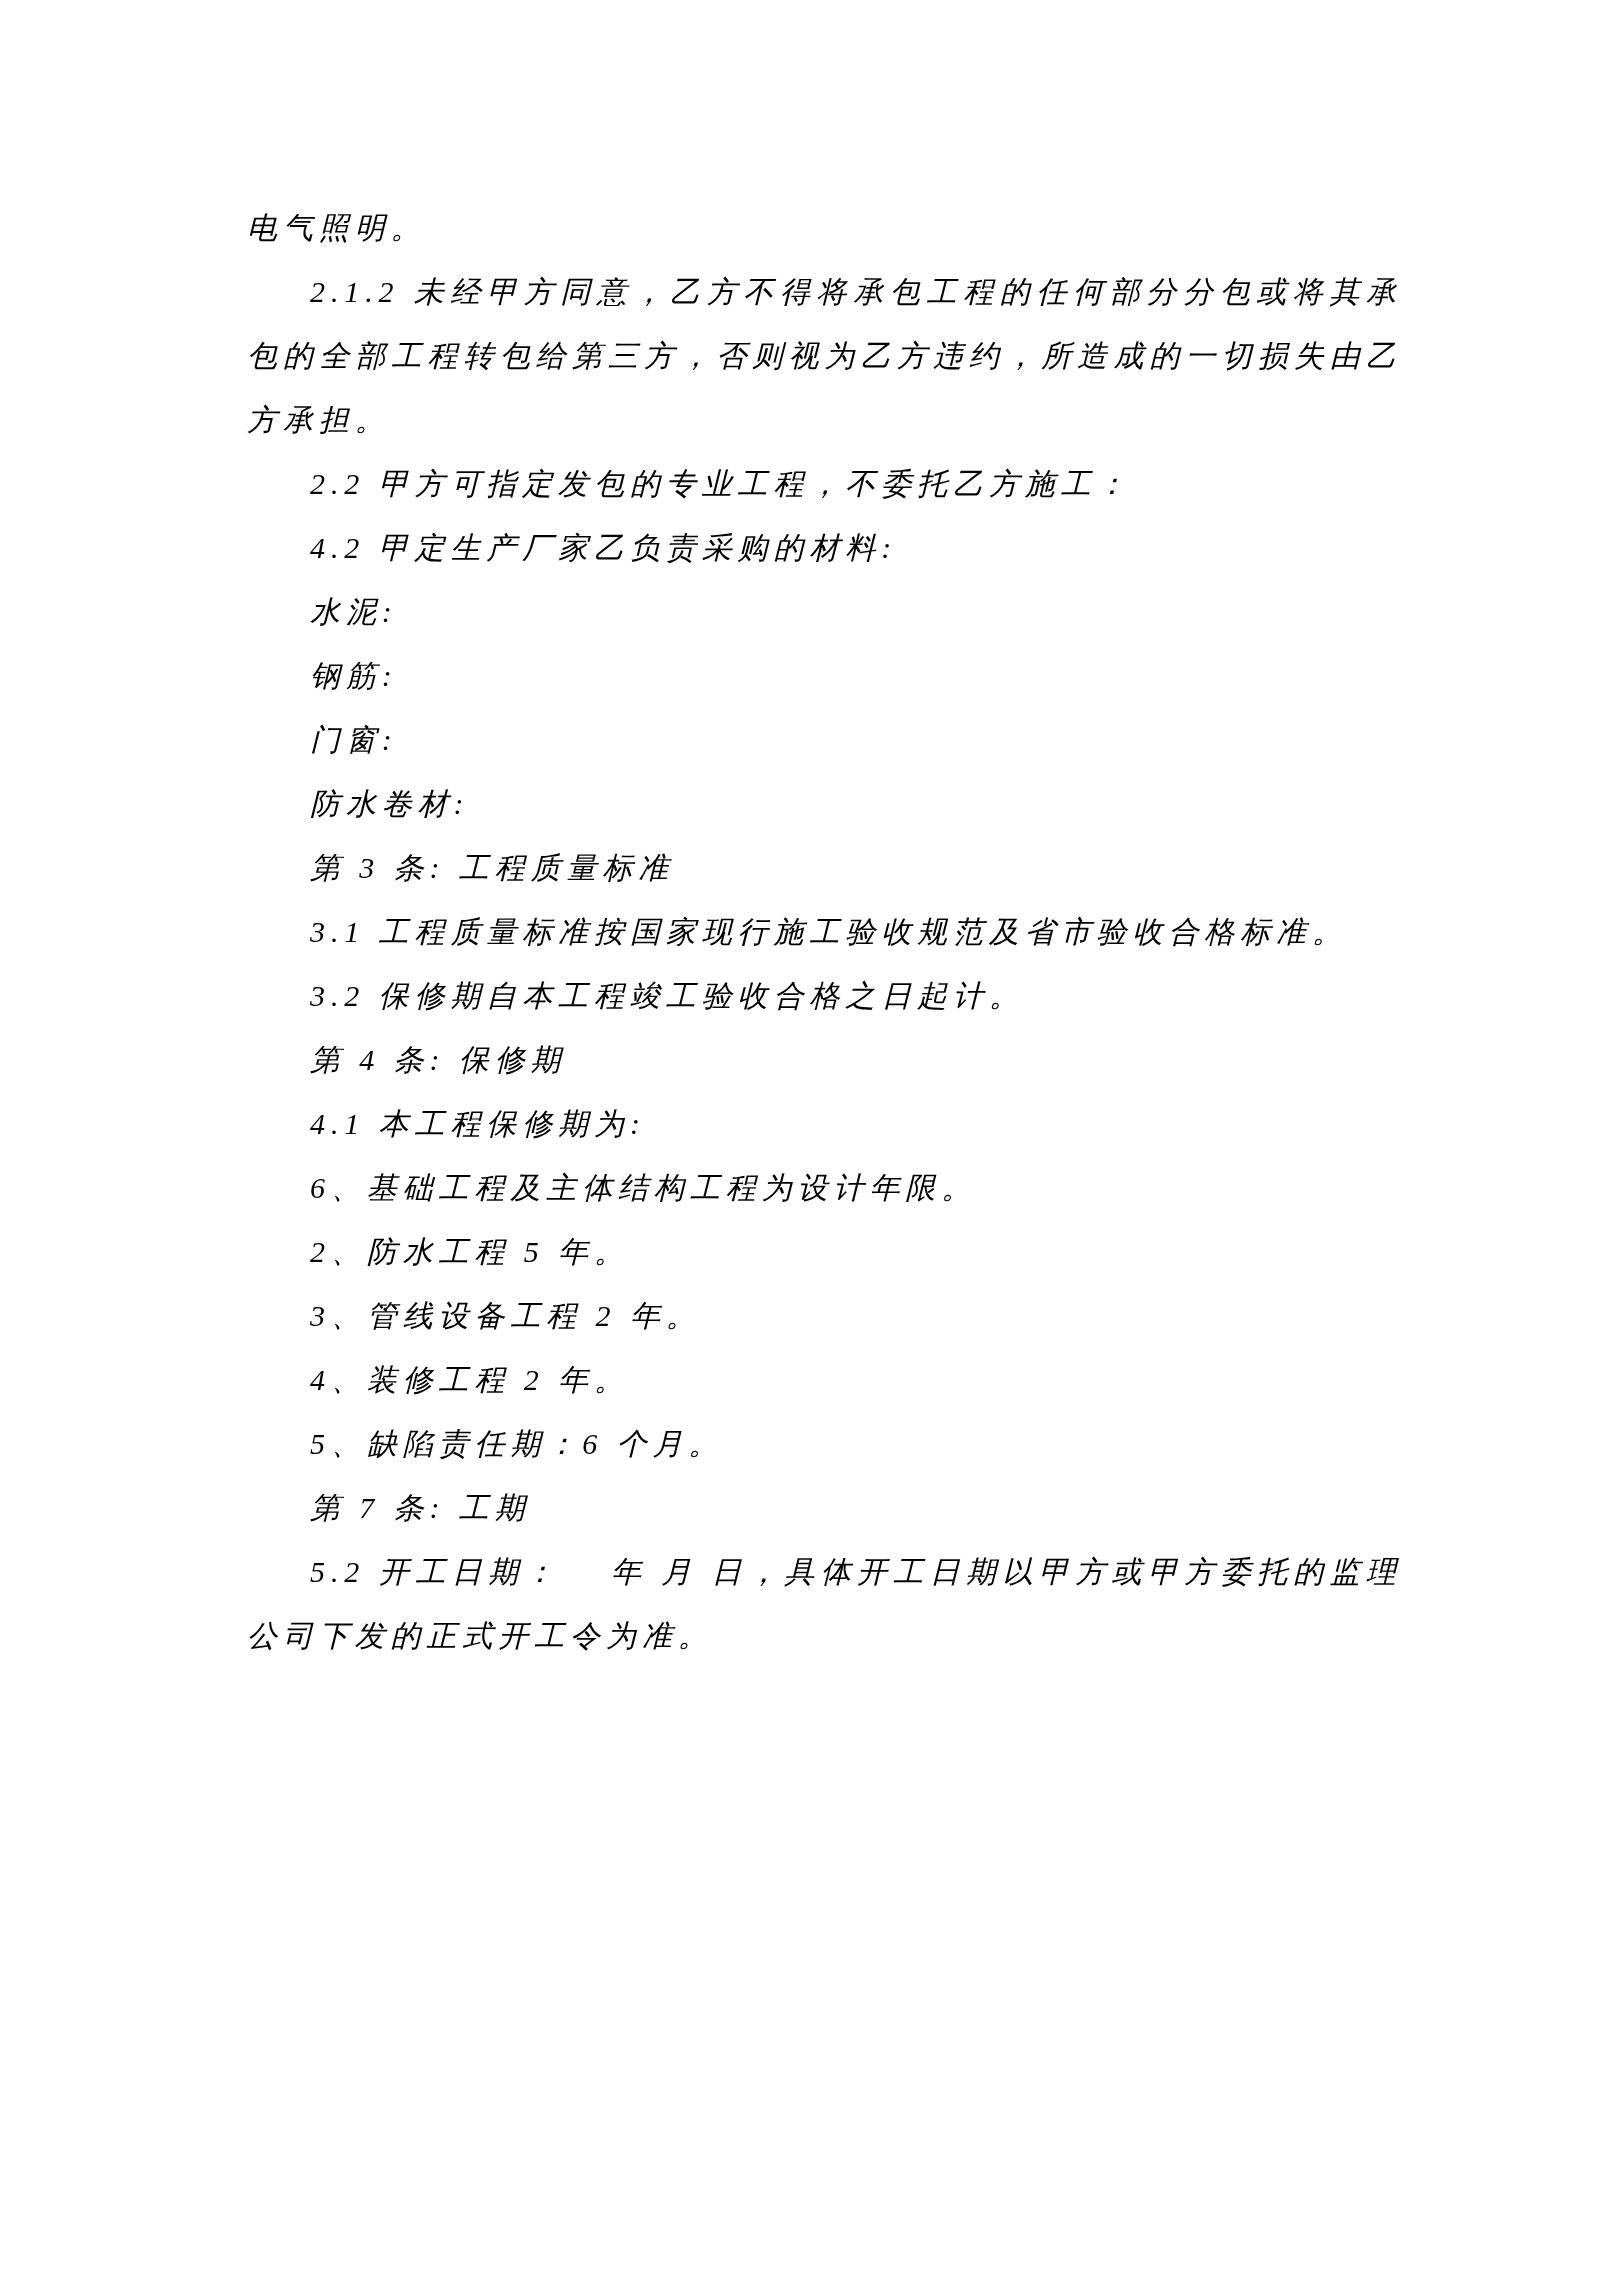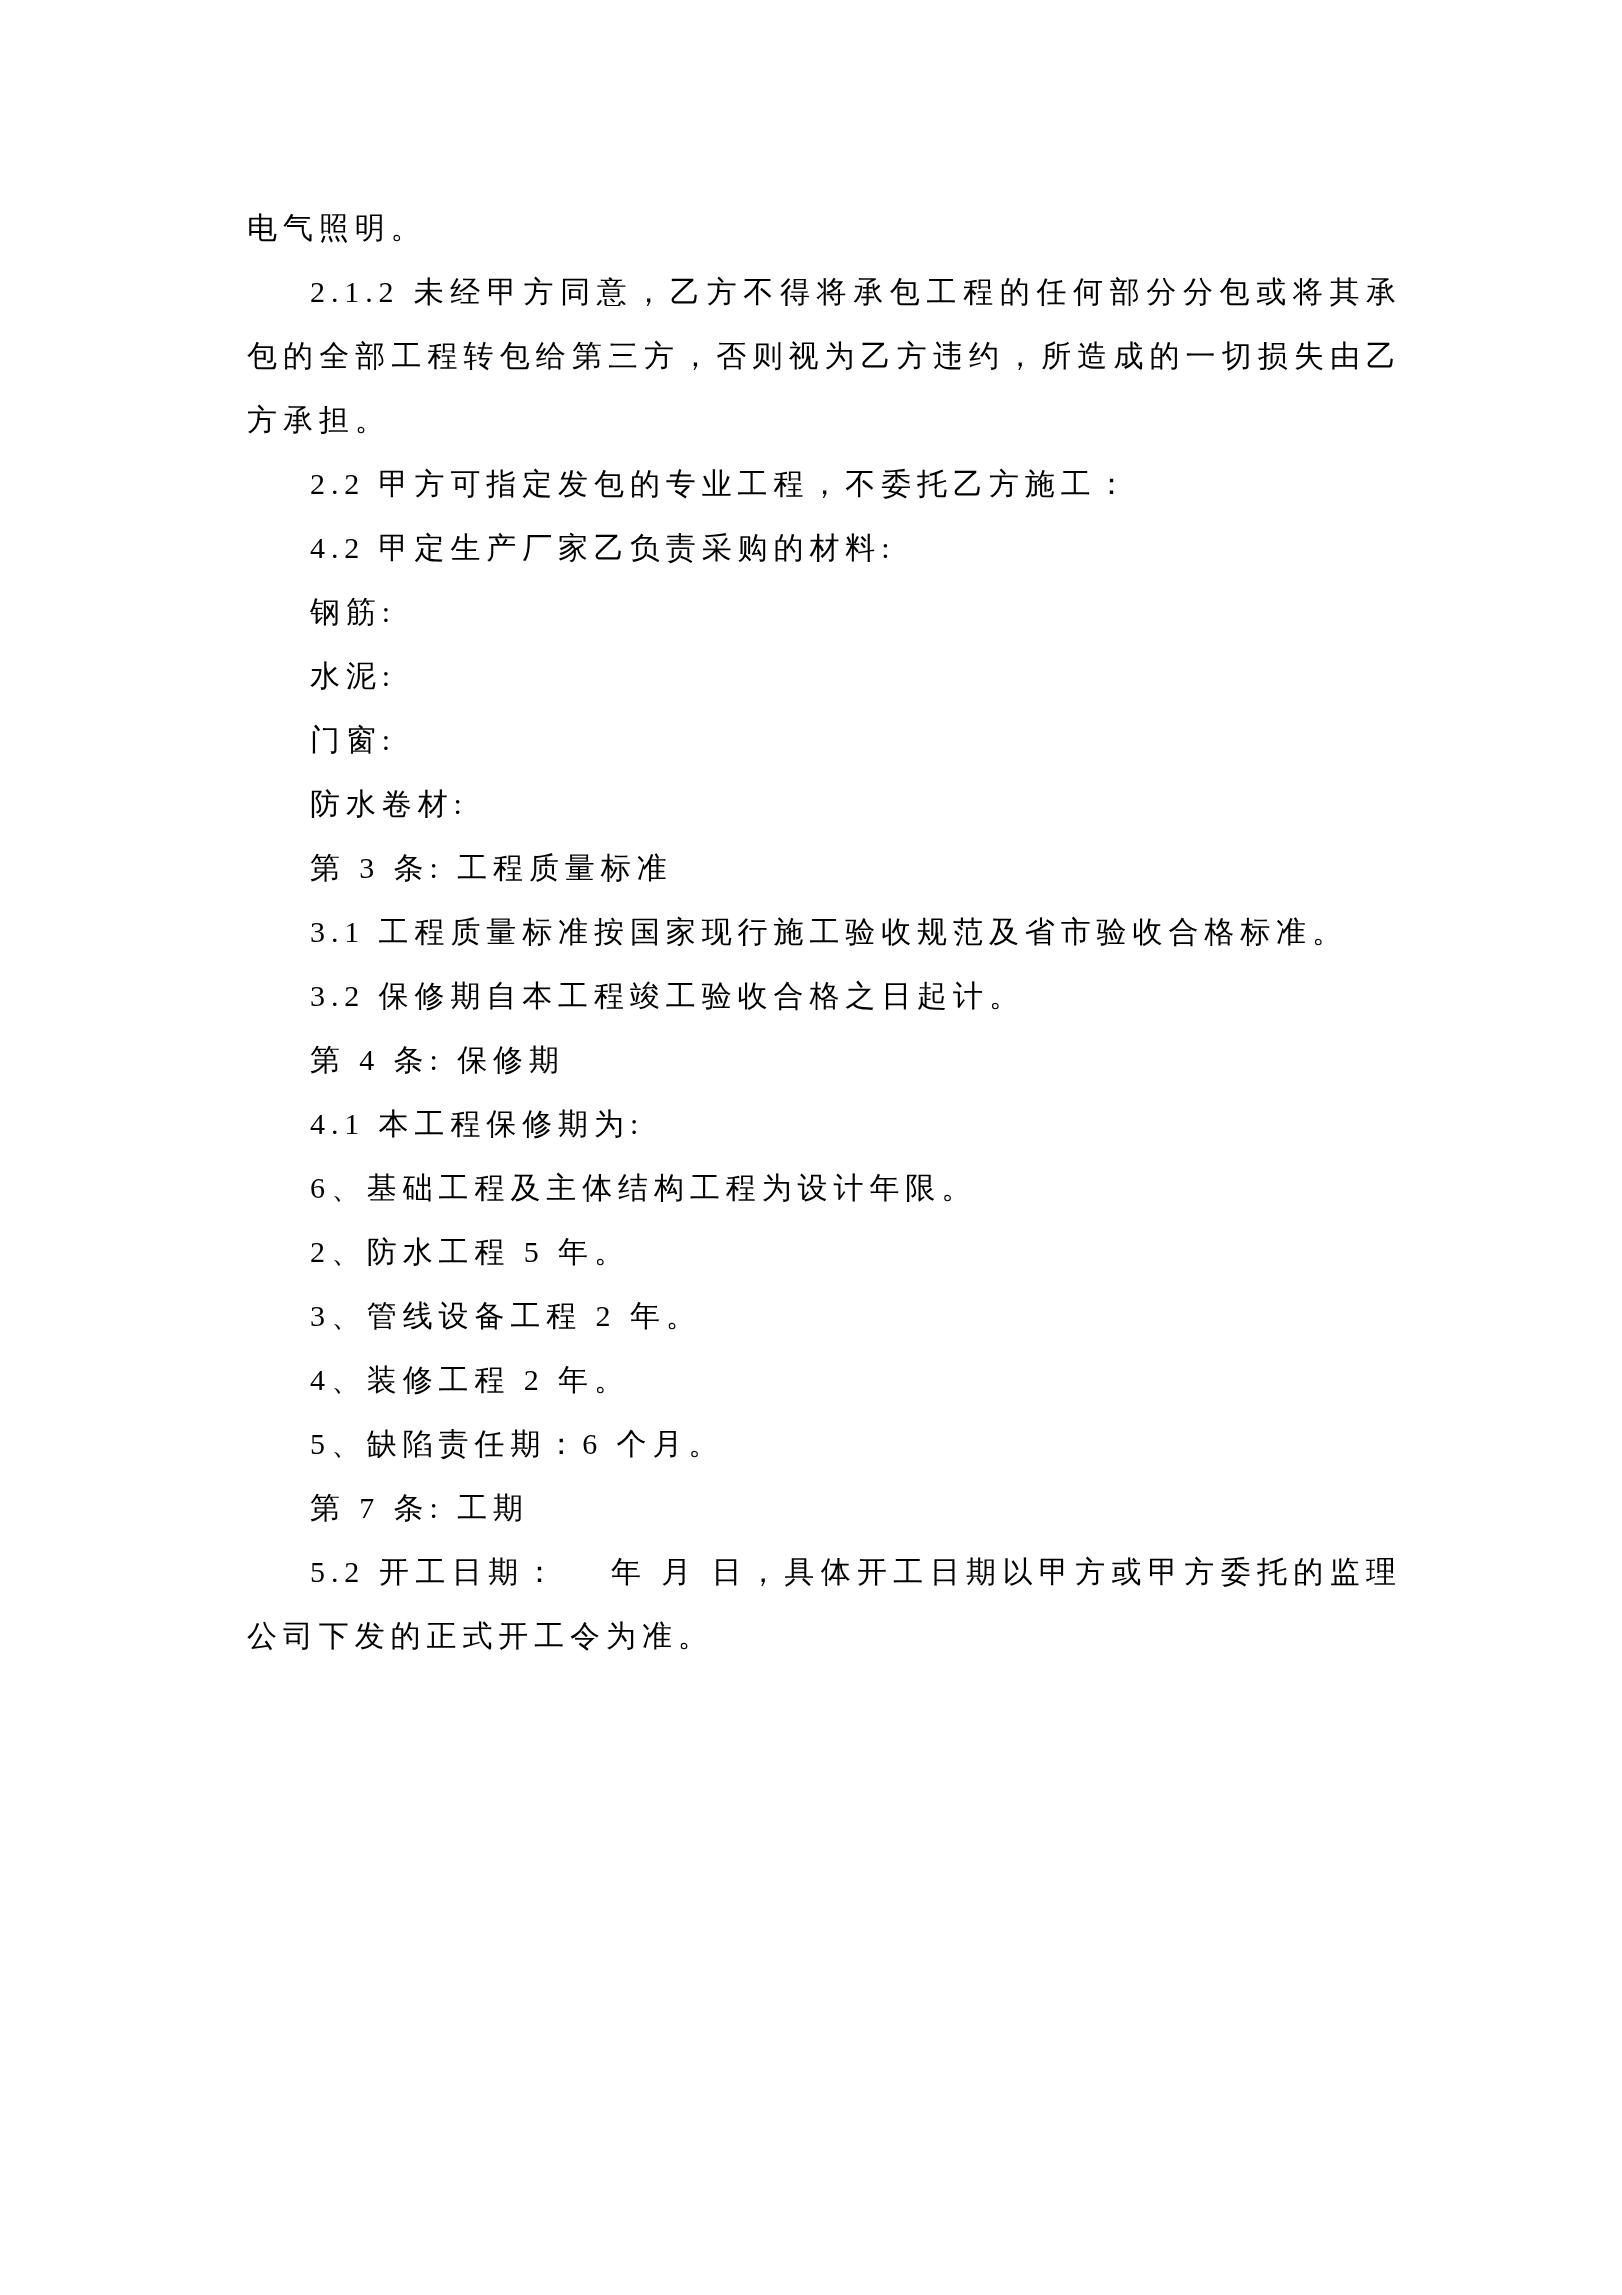--- a/index.html
+++ b/index.html
@@ -8,20 +8,21 @@
     padding: 0;
     background: #e8e8e8;
   }
   .page {
     position: relative;
     width: 1623px;
     height: 2295px;
     background: #ffffff;
     overflow: hidden;
     margin: 0 auto;
+    font-style: italic;
   }
   .doc-body {
     position: absolute;
     left: 247px;
     top: 196px;
     width: 1155px;
   }
   .para {
     margin: 0;
     padding: 0;
@@ -40,22 +41,22 @@
 </style>
 </head>
 <body>
 
 <div class="page">
   <div class="doc-body" id="doc-body">
       <p class="para">电气照明。</p>
       <p class="para indent">2.1.2 未经甲方同意，乙方不得将承包工程的任何部分分包或将其承包的全部工程转包给第三方，否则视为乙方违约，所造成的一切损失由乙方承担。</p>
       <p class="para indent">2.2 甲方可指定发包的专业工程，不委托乙方施工：</p>
       <p class="para indent">4.2 甲定生产厂家乙负责采购的材料:</p>
+      <p class="para indent">水泥:</p>
       <p class="para indent">钢筋:</p>
-      <p class="para indent">水泥:</p>
       <p class="para indent">门窗:</p>
       <p class="para indent">防水卷材:</p>
       <p class="para indent">第 3 条: 工程质量标准</p>
       <p class="para indent">3.1 工程质量标准按国家现行施工验收规范及省市验收合格标准。</p>
       <p class="para indent">3.2 保修期自本工程竣工验收合格之日起计。</p>
       <p class="para indent">第 4 条: 保修期</p>
       <p class="para indent">4.1 本工程保修期为:</p>
       <p class="para indent">6、基础工程及主体结构工程为设计年限。</p>
       <p class="para indent">2、防水工程 5 年。</p>
       <p class="para indent">3、管线设备工程 2 年。</p>

